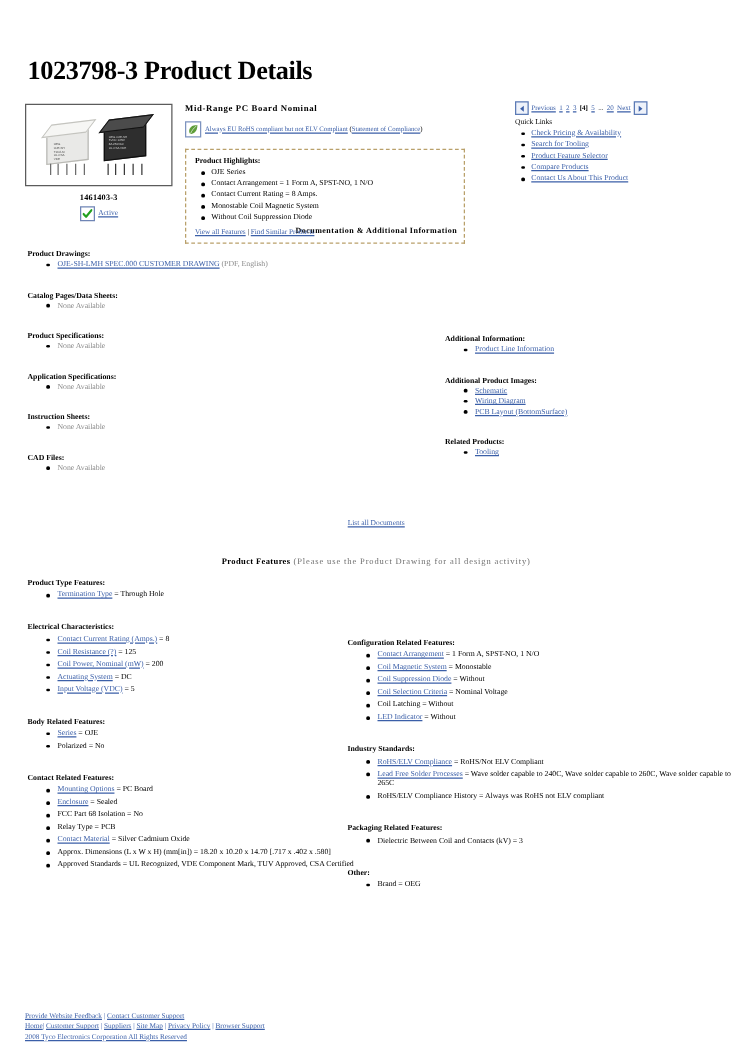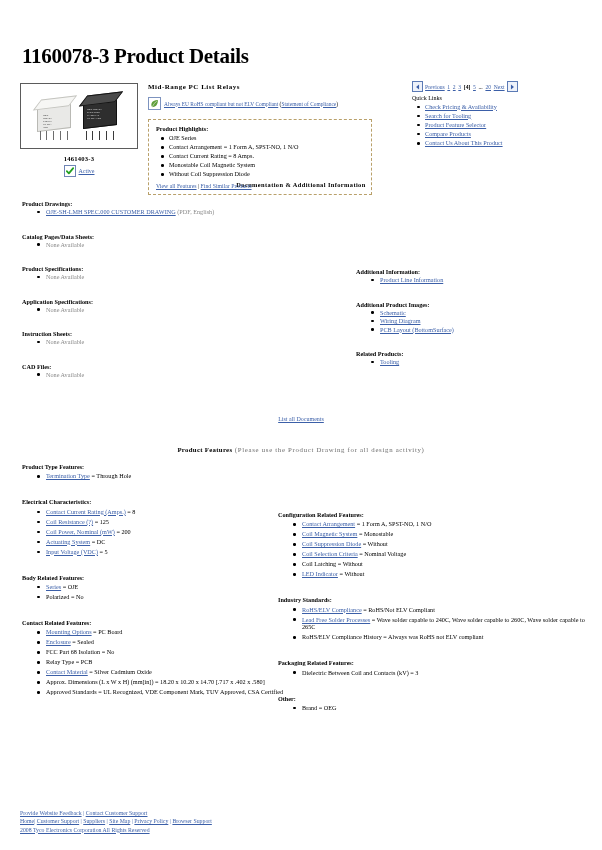--- a/index.html
+++ b/index.html
@@ -311,21 +311,21 @@
     font-size: 5.8px;
     line-height: 8.4px;
   }
   .footer .sep { color: #3b5fa8; }
 </style>
 </head>
 <body>
 
 <div class="page">
 
-  <h1 class="page-title">1160078-3 Product Details</h1>
+  <h1 class="page-title">1023798-3 Product Details</h1>
 
   <div class="top-area">
 
     <div class="prod-img-box">
       <div class="relay-a"></div>
       <div class="lbl-a">OEG<br>OJE-SH<br>T1D/LM<br>UL CSA<br>VDE</div>
       <div class="pins pins-a">
         <i style="left:1px"></i>
           <i style="left:7px"></i>
           <i style="left:14px"></i>
@@ -348,21 +348,21 @@
     <div class="active-row">
       <span class="check-box">
         <svg width="8" height="8" viewBox="0 0 10 10" aria-hidden="true">
           <path d="M1 5.2 L3.6 8 L9 1.4" fill="none" stroke="#22a01f" stroke-width="2.2" stroke-linecap="round" stroke-linejoin="round"></path>
         </svg>
       </span>
       <span class="link active-link">Active</span>
     </div>
 
     <div class="mid-col">
-      <div class="mid-title">Mid-Range PC List Relays</div>
+      <div class="mid-title">Mid-Range PC Board Nominal</div>
 
       <div class="rohs-row">
         <span class="leaf-box">
           <svg width="9" height="9" viewBox="0 0 12 12" aria-hidden="true">
             <path d="M10.5 1.2 C4.5 1.2 1.5 4.2 1.8 8.4 C2.1 10.4 3.2 11 4.2 10.8 C8.4 10 10.8 6.2 10.5 1.2 Z" fill="#5f9e3a"></path>
             <path d="M9.6 2.2 C6.6 4.6 4.4 7.4 3.2 10.6" fill="none" stroke="#ffffff" stroke-width="0.7"></path>
           </svg>
         </span>
         <span class="rohs-text"><span class="link">Always EU RoHS compliant but not ELV Compliant</span> <span>(</span><span class="link">Statement of Compliance</span><span>)</span></span>
       </div>

